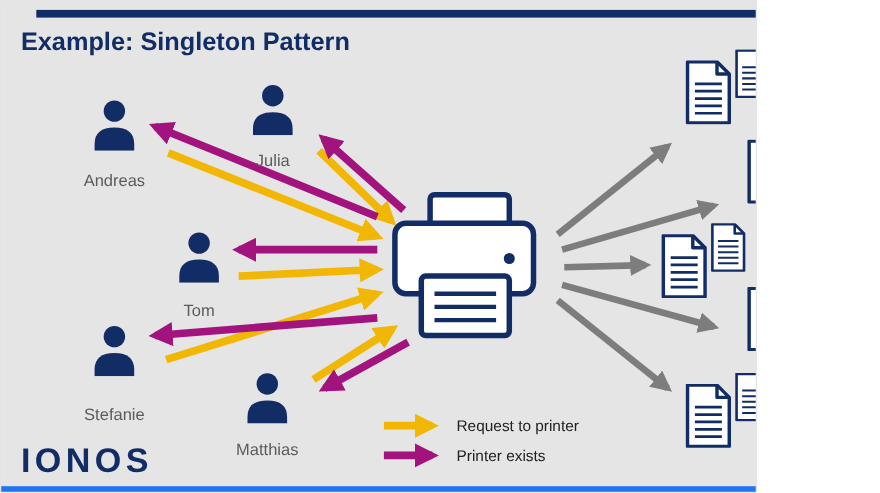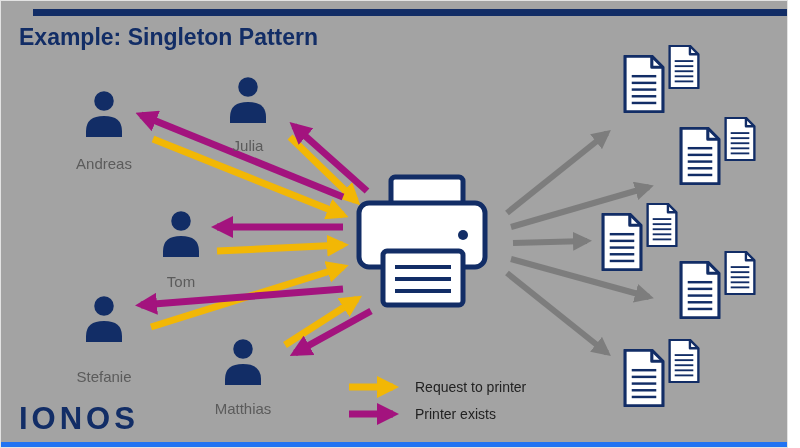--- a/index.html
+++ b/index.html
@@ -1,19 +1,19 @@
 <!DOCTYPE html>
 <html style="--navy: #122D66; --yellow: #F2B705; --purple: #A3137E; --gray: #7D7D7D; --blue: #2173F2;"><head>
 <meta charset="utf-8">
 <style>
   html,body{margin:0;padding:0;background:#ffffff;}
   .page{
     position:relative;
-    width:788px;height:448px;
-    background:#a3a3a3;
+    width:688px;height:448px;
+    background:#e5e5e5;
     overflow:hidden;
     border:1px solid #e3e3e3;
     box-sizing:border-box;
     font-family:"Liberation Sans",sans-serif;
   }
   svg{display:block;}
   .title-text{
     font-family:"Liberation Sans",sans-serif;
     font-weight:700;
     font-size:23px;

